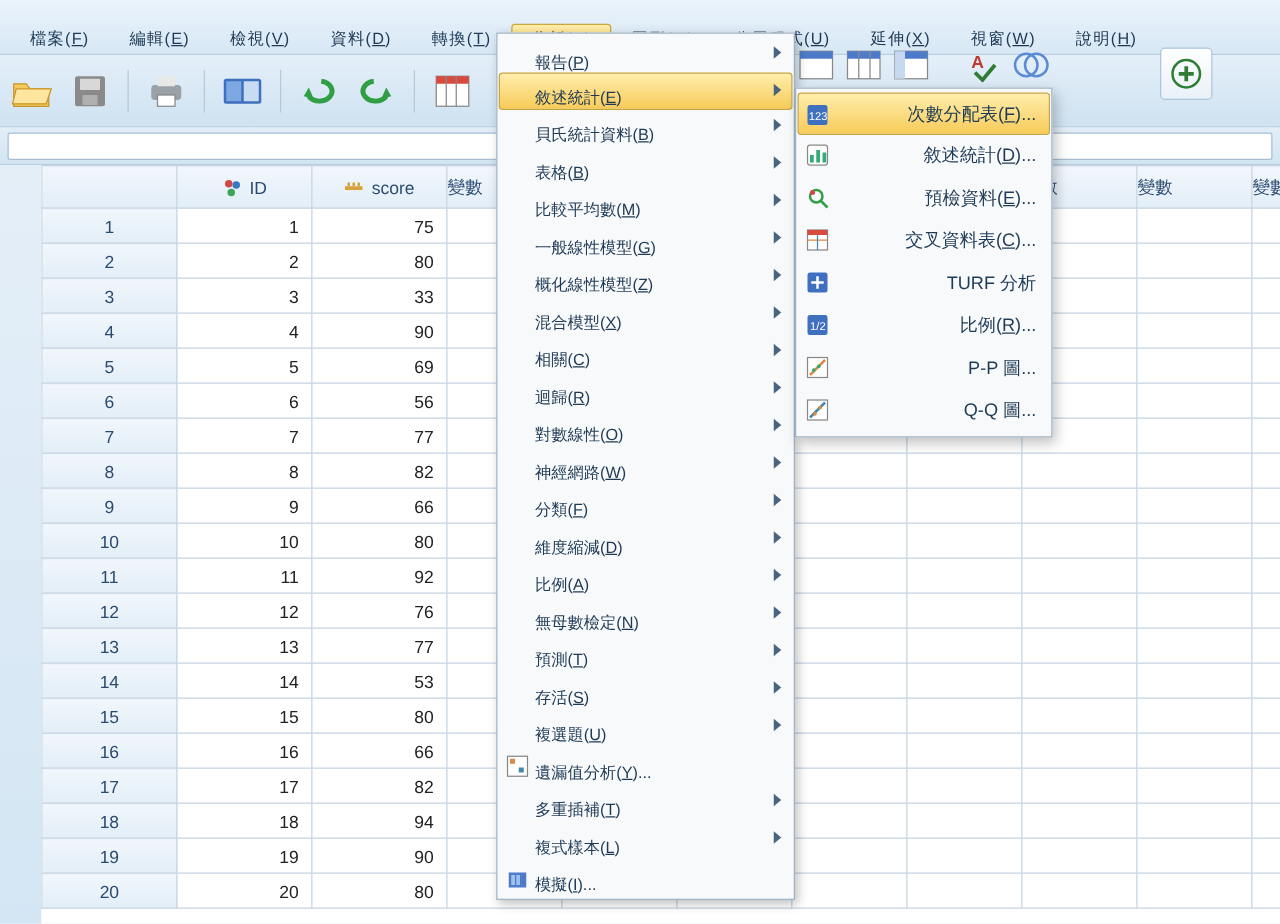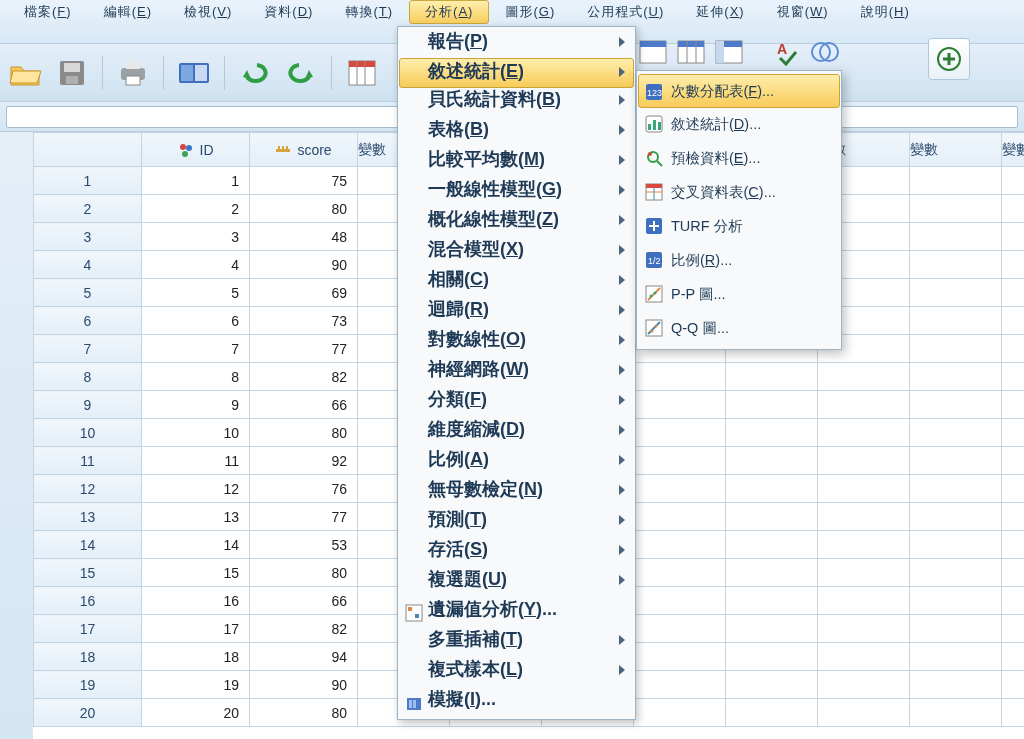--- a/index.html
+++ b/index.html
@@ -9,21 +9,21 @@
     background: linear-gradient(#e8f0f8, #d4e6f4);
     width: 1024px;
     height: 739px;
     overflow: hidden;
     color: #2b4a6f;
   }
   .menubar {
     display: flex;
     height: 44px;
     padding: 0 8px;
-    align-items: flex-start;
+    align-items: flex-end;
     background: linear-gradient(#eaf3fb, #d7e8f5);
     border-bottom: 1px solid #b9cfe1;
   }
   .menubar .menu-item {
     padding: 3px 16px;
     cursor: default;
     color: #1e3a56;
     letter-spacing: 1px;
   }
   .menubar .menu-item.open {
@@ -126,28 +126,27 @@
     top:26px;
     width:239px;
     background:#f8f9fa;
     border:1px solid #9db3c6;
     box-shadow: 2px 3px 8px rgba(0,0,0,.25);
     z-index:100;
     padding:2px;
   }
   .dropdown .ditem {
     display:flex;
-    align-items:flex-start;
+    align-items:flex-end;
     height:30px;
     padding:0 22px 0 28px;
     color:#1e3a56;
     cursor:default;
     position:relative;
-    font-size:18px;
-    font-weight:bold;
+    font-size:13px;
   }
   .dropdown .ditem .lbl .ul { text-decoration: underline; }
   .dropdown .ditem .arrow {
     position:absolute; right:8px; top:8px;
     width:0;height:0;
     border-top:5px solid transparent;
     border-bottom:5px solid transparent;
     border-left:6px solid #4a6480;
   }
   .dropdown .ditem.highlight {
@@ -172,20 +171,21 @@
   }
   .submenu .sitem {
     display:flex;
     align-items:center;
     height:34px;
     padding:0 10px 0 32px;
     color:#1e3a56;
     position:relative;
     font-size:14.5px;
     cursor:default;
+    justify-content:flex-end;
   }
   .submenu .sitem.highlight {
     background: linear-gradient(#ffeeac,#f7cb59);
     border:1px solid #c7a53c;
     border-radius:3px;
     margin:-1px;
   }
   .submenu .sitem .licon {
     position:absolute;left:6px;top:8px;width:18px;height:18px;
   }
@@ -371,21 +371,21 @@
           <td></td>
           <td></td>
           <td></td>
           <td></td>
           <td></td>
           <td></td>
         </tr>
         <tr>
           <th class="rowhdr">3</th>
           <td>3</td>
-          <td>48</td>
+          <td>33</td>
           <td></td>
           <td></td>
           <td></td>
           <td></td>
           <td></td>
           <td></td>
           <td></td>
           <td></td>
         </tr>
         <tr>
@@ -410,21 +410,21 @@
           <td></td>
           <td></td>
           <td></td>
           <td></td>
           <td></td>
           <td></td>
         </tr>
         <tr>
           <th class="rowhdr">6</th>
           <td>6</td>
-          <td>73</td>
+          <td>56</td>
           <td></td>
           <td></td>
           <td></td>
           <td></td>
           <td></td>
           <td></td>
           <td></td>
           <td></td>
         </tr>
         <tr>

